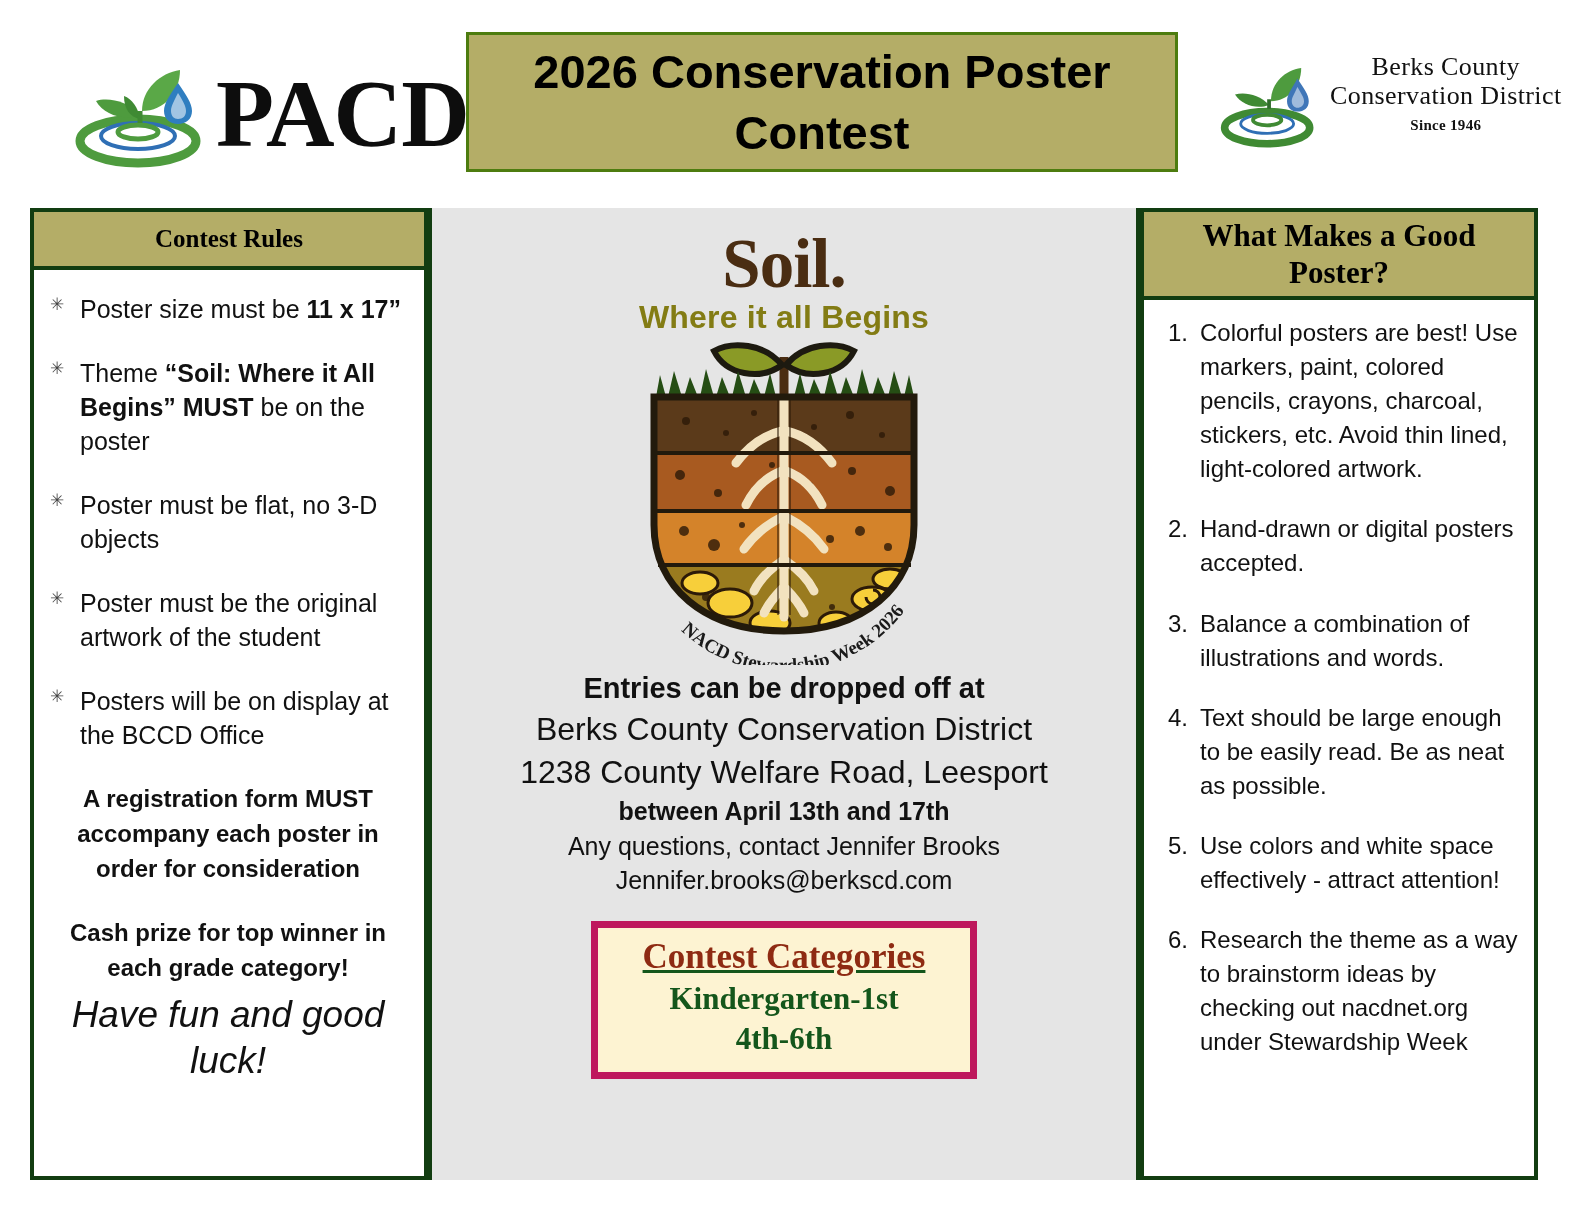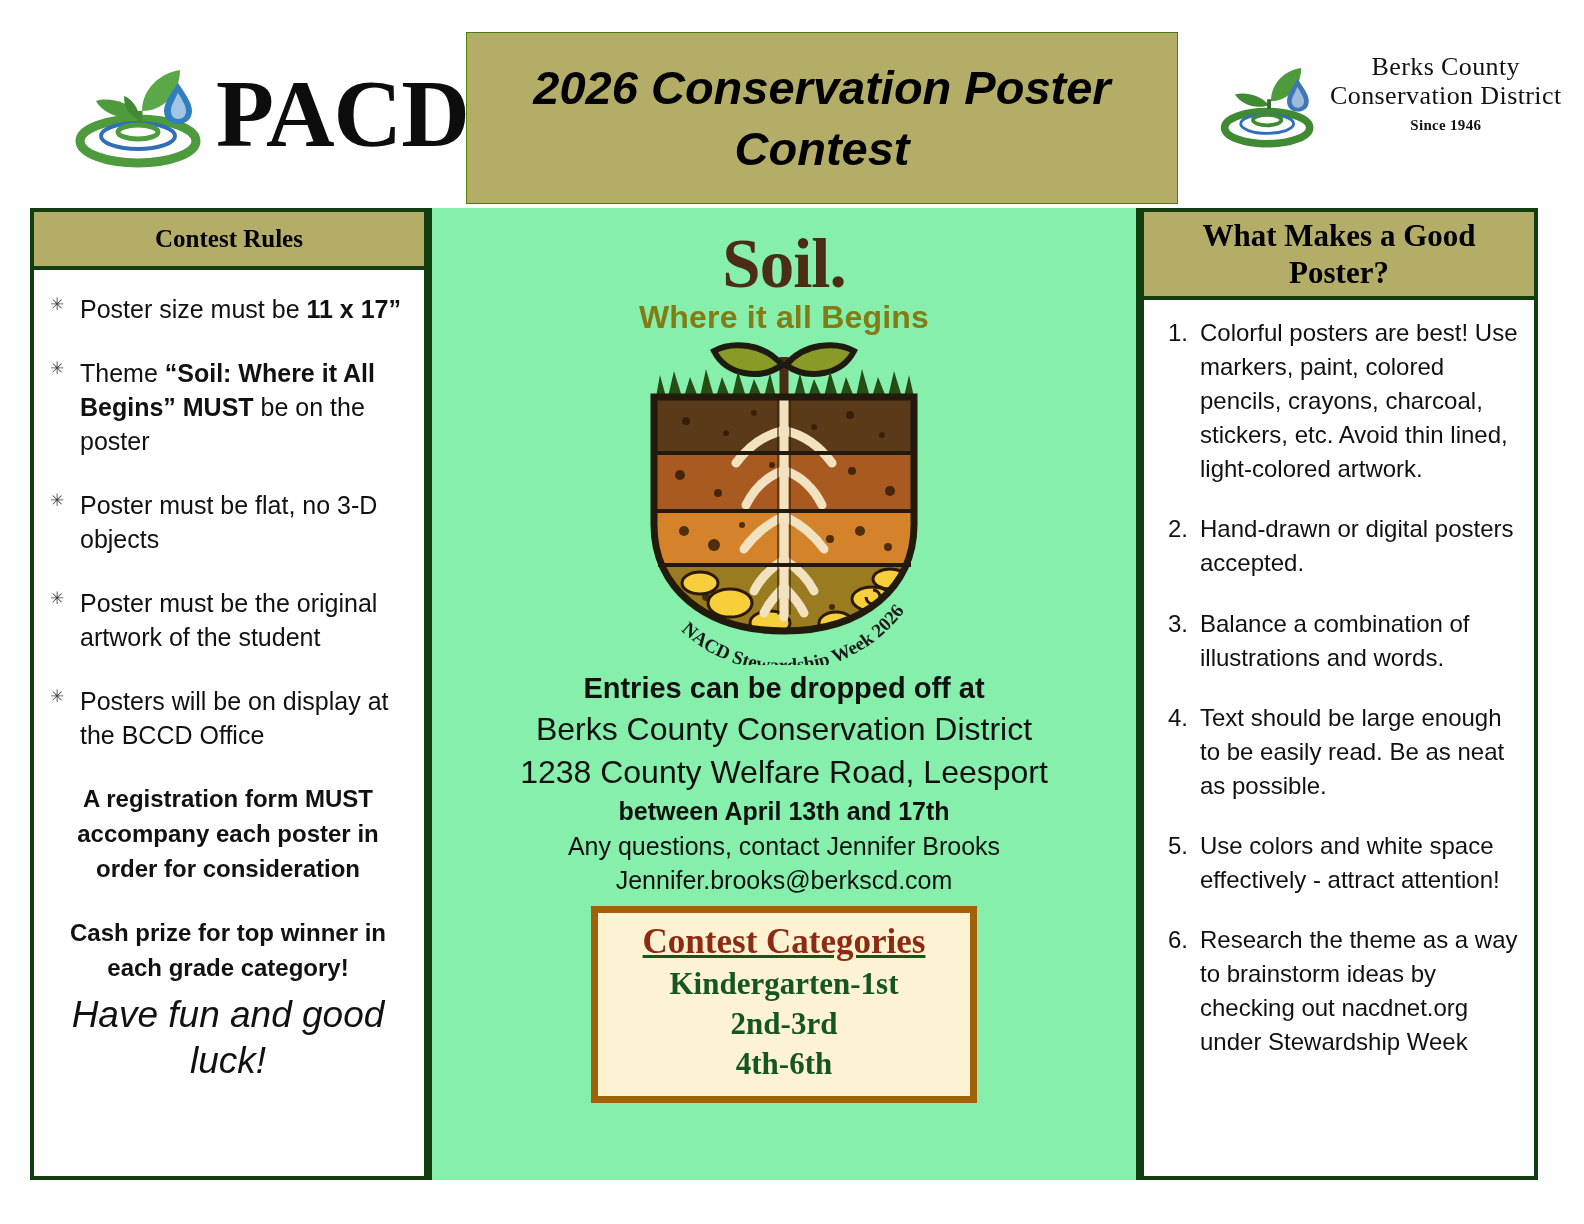--- a/index.html
+++ b/index.html
@@ -19,23 +19,23 @@
     display: flex; align-items: center; gap: 4px;
   }
   .pacd-mark { width: 150px; height: 120px; flex: 0 0 auto; }
   .pacd-word {
     font-family: "Liberation Serif", serif;
     font-size: 95px; font-weight: 700; letter-spacing: -1px;
     color: #0d0d0d; line-height: 1; margin-left: -6px; margin-top: 4px;
   }
 
   .title-box {
-    position: absolute; left: 428px; top: 32px; width: 712px; height: 172px;
-    background: #b4ad67; border: 1px solid #4d7c0f;
-    display: flex; align-items: center; justify-content: center; font-style: italic;
+    position: absolute; left: 428px; top: 32px; width: 712px; height: 140px;
+    background: #b4ad67; border: 3px solid #4d7c0f;
+    display: flex; align-items: center; justify-content: center;
   }
   .title-text {
     font-family: "Liberation Sans Narrow", "Liberation Sans", sans-serif;
     font-size: 47px; font-weight: 700; color: #000;
     text-align: center; line-height: 1.3; width: 86%;
   }
 
   .logo-bccd {
     position: absolute; left: 1180px; top: 52px; width: 380px; height: 130px;
     display: flex; align-items: flex-start; gap: 8px;
@@ -67,21 +67,21 @@
     display: flex; align-items: center; justify-content: center;
     font-family: "Liberation Serif", serif; font-weight: 700; color: #000;
     text-align: center; line-height: 1.2;
   }
   .col-left .col-head { height: 58px; font-size: 25px; }
   .col-right .col-head { height: 88px; font-size: 31px; padding: 0 14px; }
 
   .center-col {
     position: absolute; left: 428px; top: 208px; width: 712px; height: 972px;
     border-left: 4px solid #123d11; border-right: 4px solid #123d11;
-    background: #86efac;
+    background: #e5e5e5;
   }
 
   
   .rules { padding: 22px 16px 0 14px; }
   .rule {
     display: flex; gap: 14px; margin-bottom: 30px;
     font-size: 25px; line-height: 1.36; color: #111;
   }
   .rule-bullet {
     flex: 0 0 18px; font-size: 17px; color: #444; line-height: 1.5; text-align: center;
@@ -125,22 +125,22 @@
 
   .center-text { text-align: center; margin: 4px 20px 0; color: #111; }
   .ct-b1 { font-size: 29px; font-weight: 700; line-height: 1.35; }
   .ct-a1 { font-size: 32px; font-weight: 400; line-height: 1.34; }
   .ct-a2 { font-size: 32px; font-weight: 400; line-height: 1.34; }
   .ct-b2 { font-size: 25px; font-weight: 700; line-height: 1.4; }
   .ct-n1 { font-size: 25px; font-weight: 400; line-height: 1.38; }
   .ct-n2 { font-size: 25px; font-weight: 400; line-height: 1.38; }
 
   .cat-box {
-    width: 386px; margin: 8px auto 0;
-    background: #fdf3d2; border: 7px solid #a16207;
+    width: 386px; margin: 23px auto 0;
+    background: #fdf3d2; border: 7px solid #be185d;
     padding: 8px 10px 14px;
     text-align: center;
   }
   .cat-title {
     font-family: "Liberation Serif", serif; font-weight: 700; font-size: 35px;
     color: #8e2a12; text-decoration: underline;
     text-decoration-color: #14561b; text-decoration-thickness: 3px;
     text-underline-offset: 2px; line-height: 1.2;
   }
   .cat-item {
@@ -343,21 +343,20 @@
       <div class="ct-a1">Berks County Conservation District</div>
       <div class="ct-a2">1238 County Welfare Road, Leesport</div>
       <div class="ct-b2">between April 13th and 17th</div>
       <div class="ct-n1">Any questions, contact  Jennifer Brooks</div>
       <div class="ct-n2">Jennifer.brooks@berkscd.com</div>
     </div>
 
     <div class="cat-box">
       <div class="cat-title">Contest Categories</div>
       <div class="cat-item">Kindergarten-1st</div>
-      <div class="cat-item">2nd-3rd</div>
       <div class="cat-item">4th-6th</div>
     </div>
   </div>
 
   <div class="col-right">
     <div class="col-head">What Makes a Good Poster?</div>
     <div class="tips">
 
       <div class="tip">
         <span class="tip-num">1.</span>

